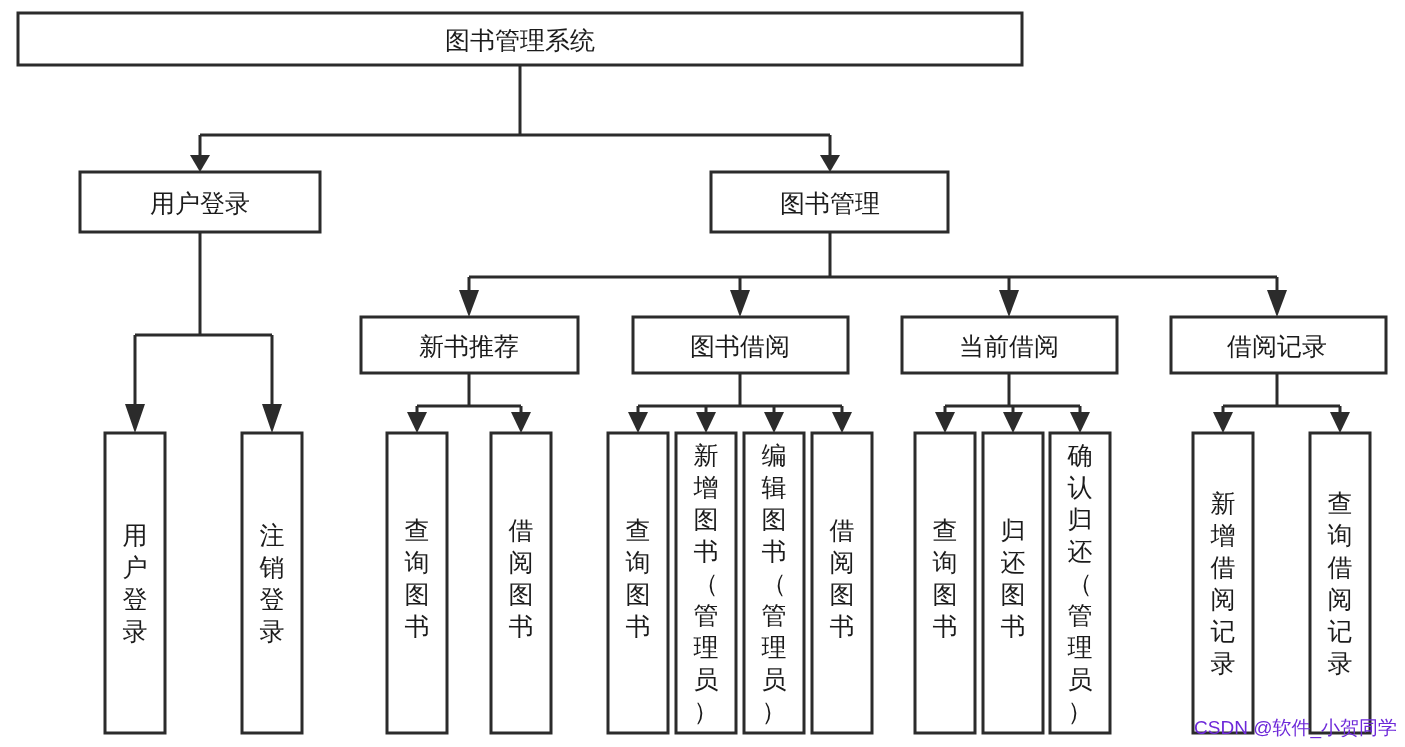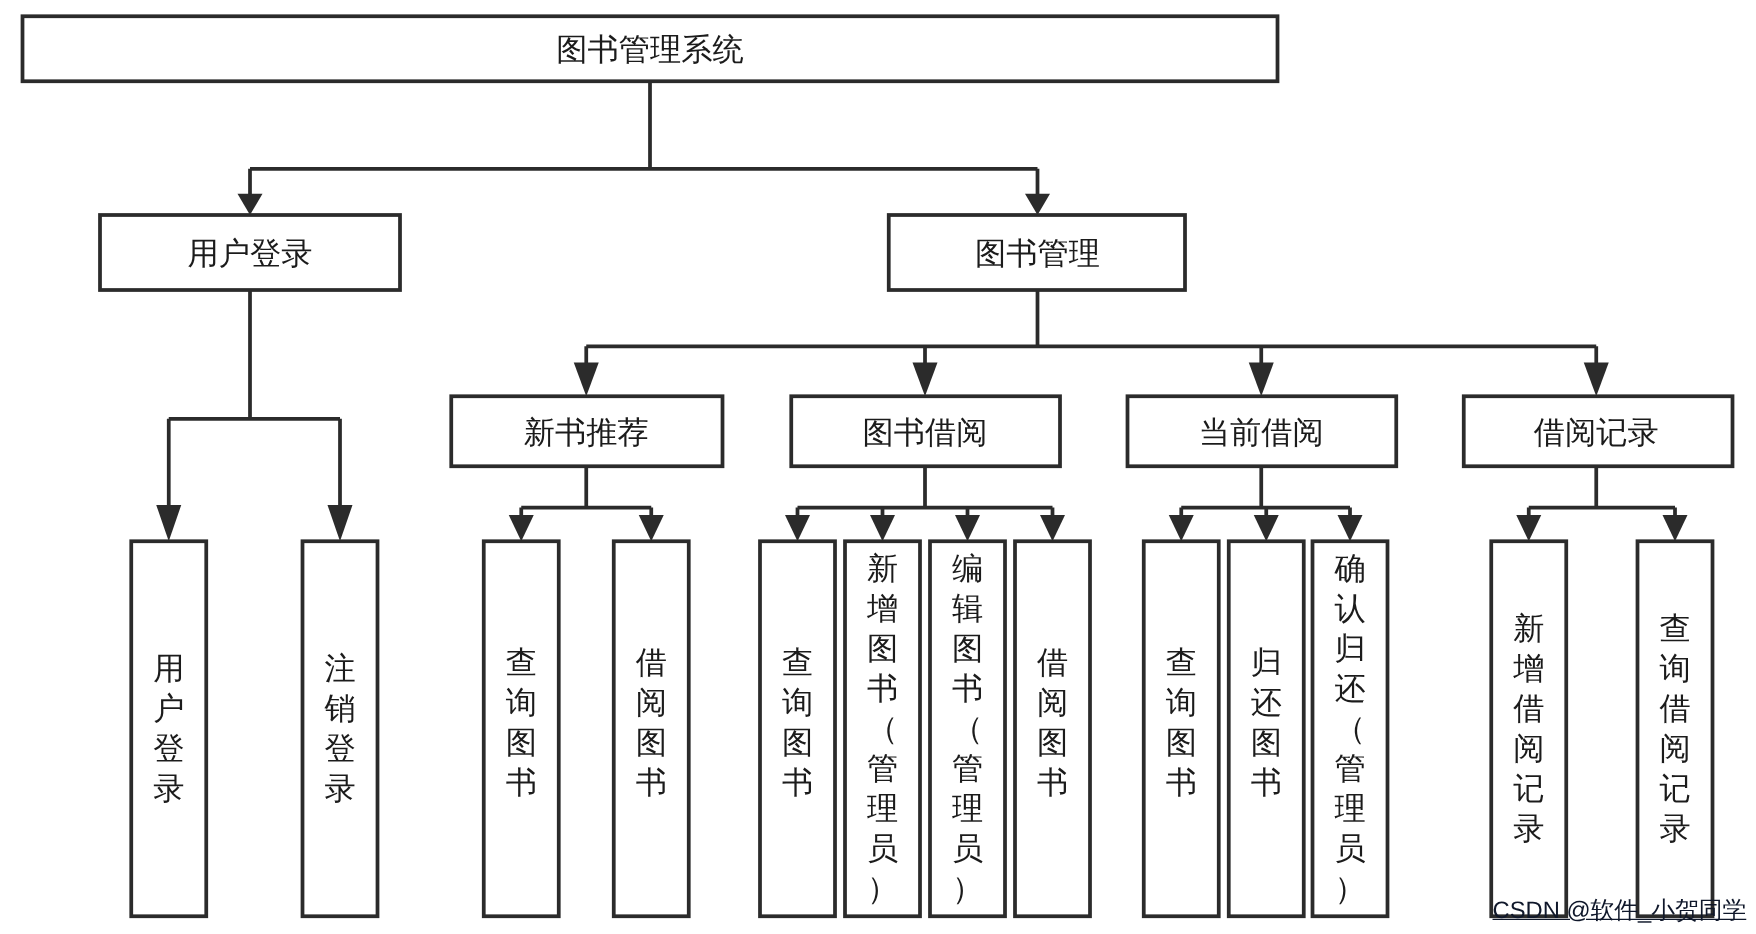--- a/index.html
+++ b/index.html
@@ -56,24 +56,23 @@
     font-size: 25px;
     fill: #1b1b1b;
     text-anchor: middle;
   }
   .watermark {
     position: absolute;
     right: 8px;
     bottom: 6px;
     font-family: "Liberation Sans", "DejaVu Sans", sans-serif;
     font-size: 19px;
-    color: #0f172a;
+    color: #6d28d9;
     white-space: nowrap;
     user-select: none;
-    text-decoration: underline;
   }
 </style>
 </head>
 <body>
 
 <div id="diagram-root">
 
   <svg id="flow" viewBox="0 0 1405 747">
 
     <g>

